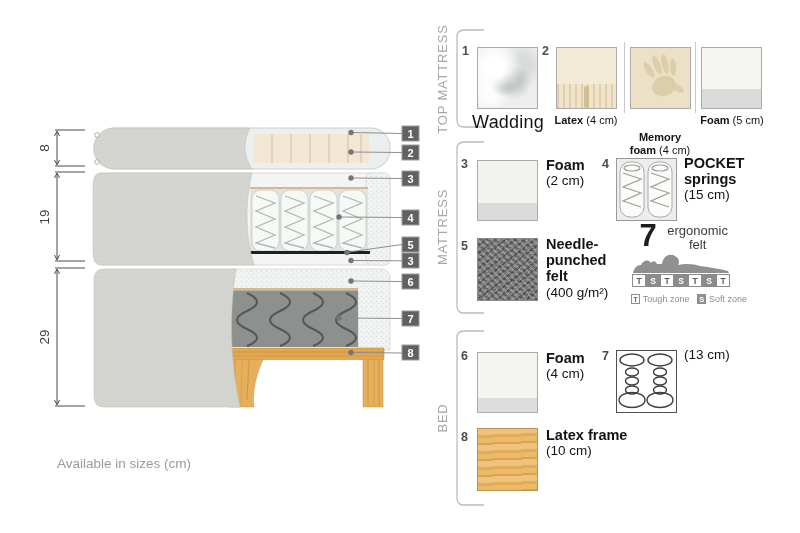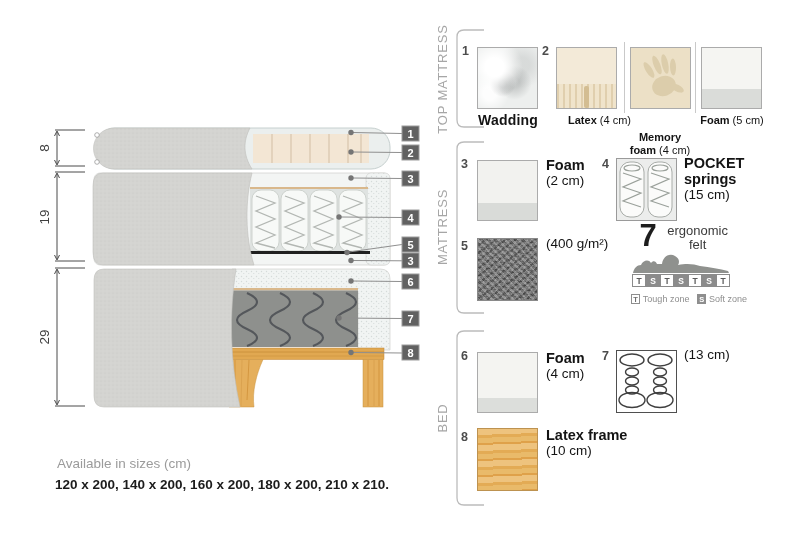--- a/index.html
+++ b/index.html
@@ -50,21 +50,21 @@
   .img-bonnell{background:#ffffff;border:1.5px solid #4f4f4f;}
 
   
   .itext{position:absolute;width:84px;font-size:13.5px;line-height:1.12;color:#141414;}
   .itext .nm{font-weight:bold;font-size:14.5px;}
   .itext .dt{font-weight:normal;font-size:13.5px;}
 
   
   .cap{position:absolute;font-size:11px;text-align:center;color:#141414;line-height:1.18;}
   .cap .nm{font-weight:bold;}
-  .capbig{font-size:14px;font-weight:bold;letter-spacing:.2px;}
+  .capbig{font-size:18px;font-weight:normal;letter-spacing:.2px;}
   .vdiv{position:absolute;width:1px;height:71px;background:#c9c9c9;}
 
   
   .zones{position:absolute;left:627px;top:221px;width:120px;}
   .zhead{display:flex;justify-content:center;align-items:flex-start;gap:4px;color:#2e2e2e;}
   .z7{font-size:31px;font-weight:bold;line-height:.95;color:#1d1d1d;}
   .zlabel{font-size:13px;width:74px;text-align:center;line-height:1.05;margin-top:3px;color:#3a3a3a;}
   .zperson{margin:1px 0 0 5px;}
   .zstrip{display:flex;margin:0 0 0 5px;}
   .zc{width:14px;height:13px;display:flex;align-items:center;justify-content:center;
@@ -249,21 +249,21 @@
   <div class="vtitle" style="left:442px;top:79px;">TOP MATTRESS</div>
   <div class="vtitle" style="left:442px;top:227px;">MATTRESS</div>
   <div class="vtitle" style="left:442px;top:418px;">BED</div>
 
   <span class="lnum" style="left:462px;top:44px;">1</span>
   <div class="limg img-wadding" style="left:477px;top:47px;"></div>
   <div class="cap capbig" style="left:470px;top:112px;width:76px;">Wadding</div>
 
   <span class="lnum" style="left:542px;top:44px;">2</span>
   <div class="limg img-latex" style="left:556px;top:47px;"></div>
-  <div class="cap" style="left:541px;top:114px;width:90px;text-align:right;">
+  <div class="cap" style="left:541px;top:114px;width:90px;">
     <span class="nm">Latex</span>
     <span class="dt">(4 cm)</span>
   </div>
 
   <div class="vdiv" style="left:624px;top:42px;"></div>
 
   <div class="limg img-memory" style="left:630px;top:47px;">
     <svg width="59" height="60" viewBox="0 0 59 60">
       <g fill="#dccdab">
         <ellipse cx="33" cy="38" rx="12" ry="10" transform="rotate(-18 33 38)"></ellipse>
@@ -311,20 +311,21 @@
     </svg>
   </div>
   <div class="itext" style="left:684px;top:155px;">
     <div class="nm">POCKET springs</div>
     <div class="dt">(15 cm)</div>
   </div>
 
   <span class="lnum" style="left:461px;top:239px;">5</span>
   <div class="limg img-felt" style="left:477px;top:238px;height:63px;"></div>
   <div class="itext" style="left:546px;top:236px;width:80px;">
+    <div class="nm">Needle-punched felt</div>
     <div class="dt">(400 g/m²)</div>
   </div>
 
   <div class="zones">
     <div class="zhead">
       <span class="z7">7</span>
       <span class="zlabel">ergonomic felt</span>
     </div>
     <svg class="zperson" width="98" height="22" viewBox="0 0 98 22">
       <path d="M1,21 C2,16 5,13 9,13 C11,8 17,7 19,11 C21,8 24,9 25,12 L30,12 C31,4 38,1 43,4 C47,6 48,10 46,13 C55,11 62,12 68,14 C78,15 88,17 96,19 L97,21 Z" fill="#8f918e"></path>
@@ -375,15 +376,14 @@
   </div>
 
   <span class="lnum" style="left:461px;top:430px;">8</span>
   <div class="limg img-wood" style="left:477px;top:428px;height:63px;"></div>
   <div class="itext" style="left:546px;top:427px;width:150px;">
     <div class="nm">Latex frame</div>
     <div class="dt">(10 cm)</div>
   </div>
 
   <div class="avail-title">Available in sizes (cm)</div>
-  <div class="avail-sizes">120 x 200, 140 x 200, 160 x 200, 180 x 200, 210 x 210.</div>
 
 </div>
 
 </body></html>

